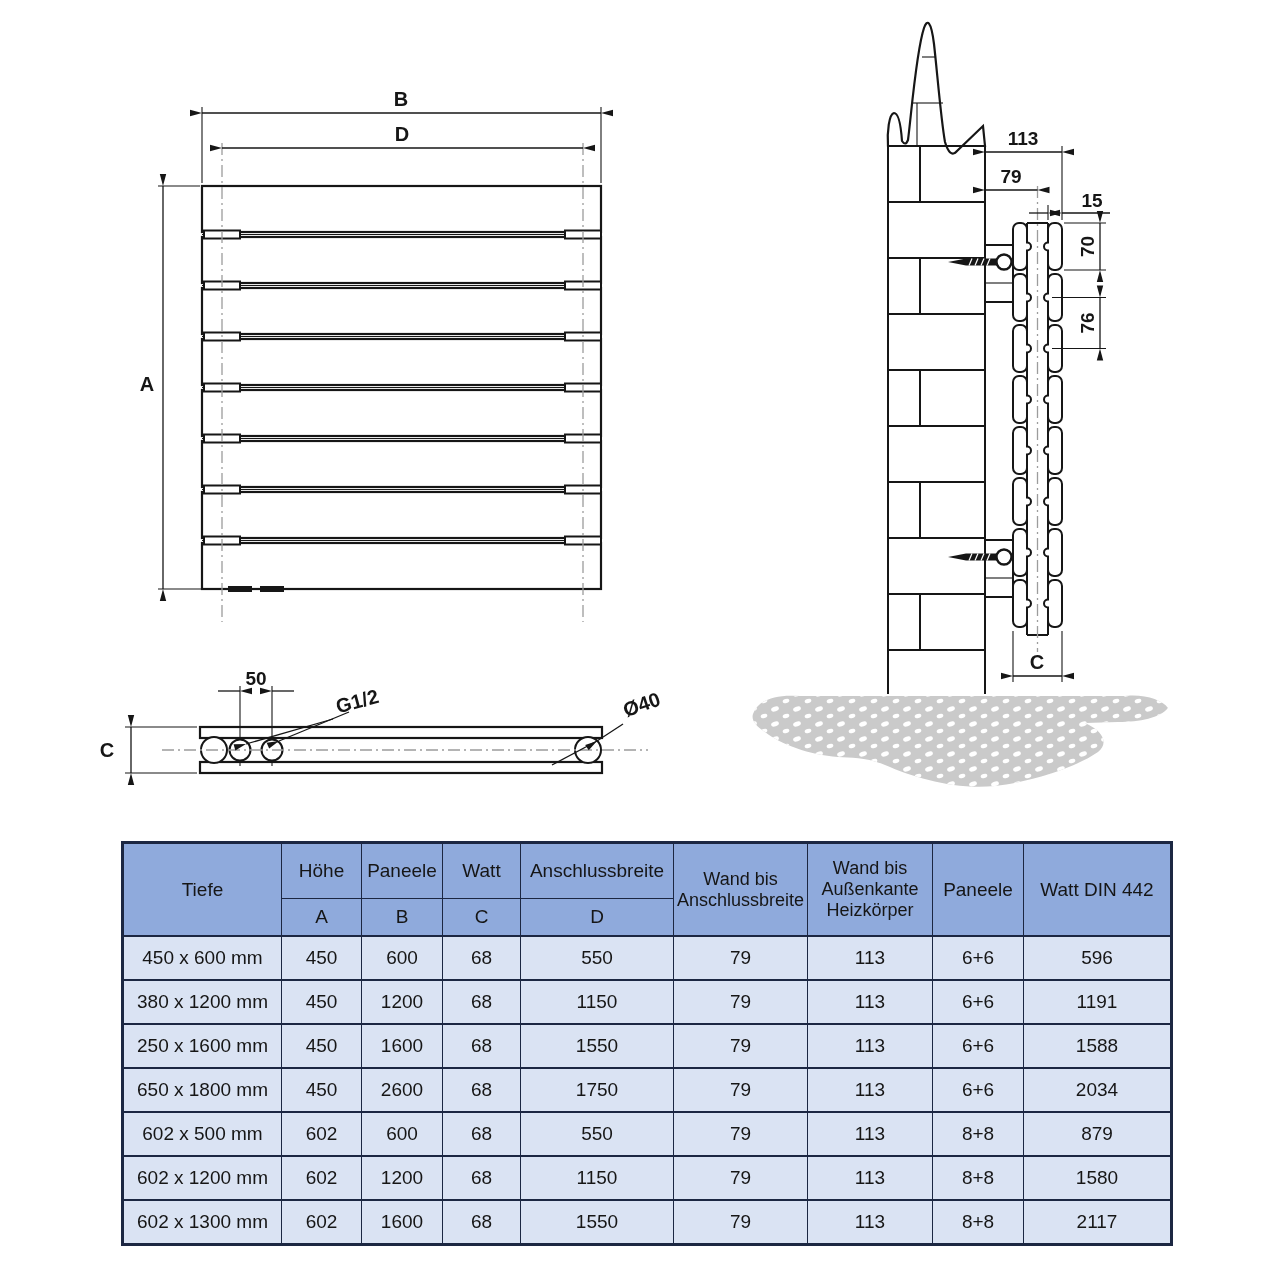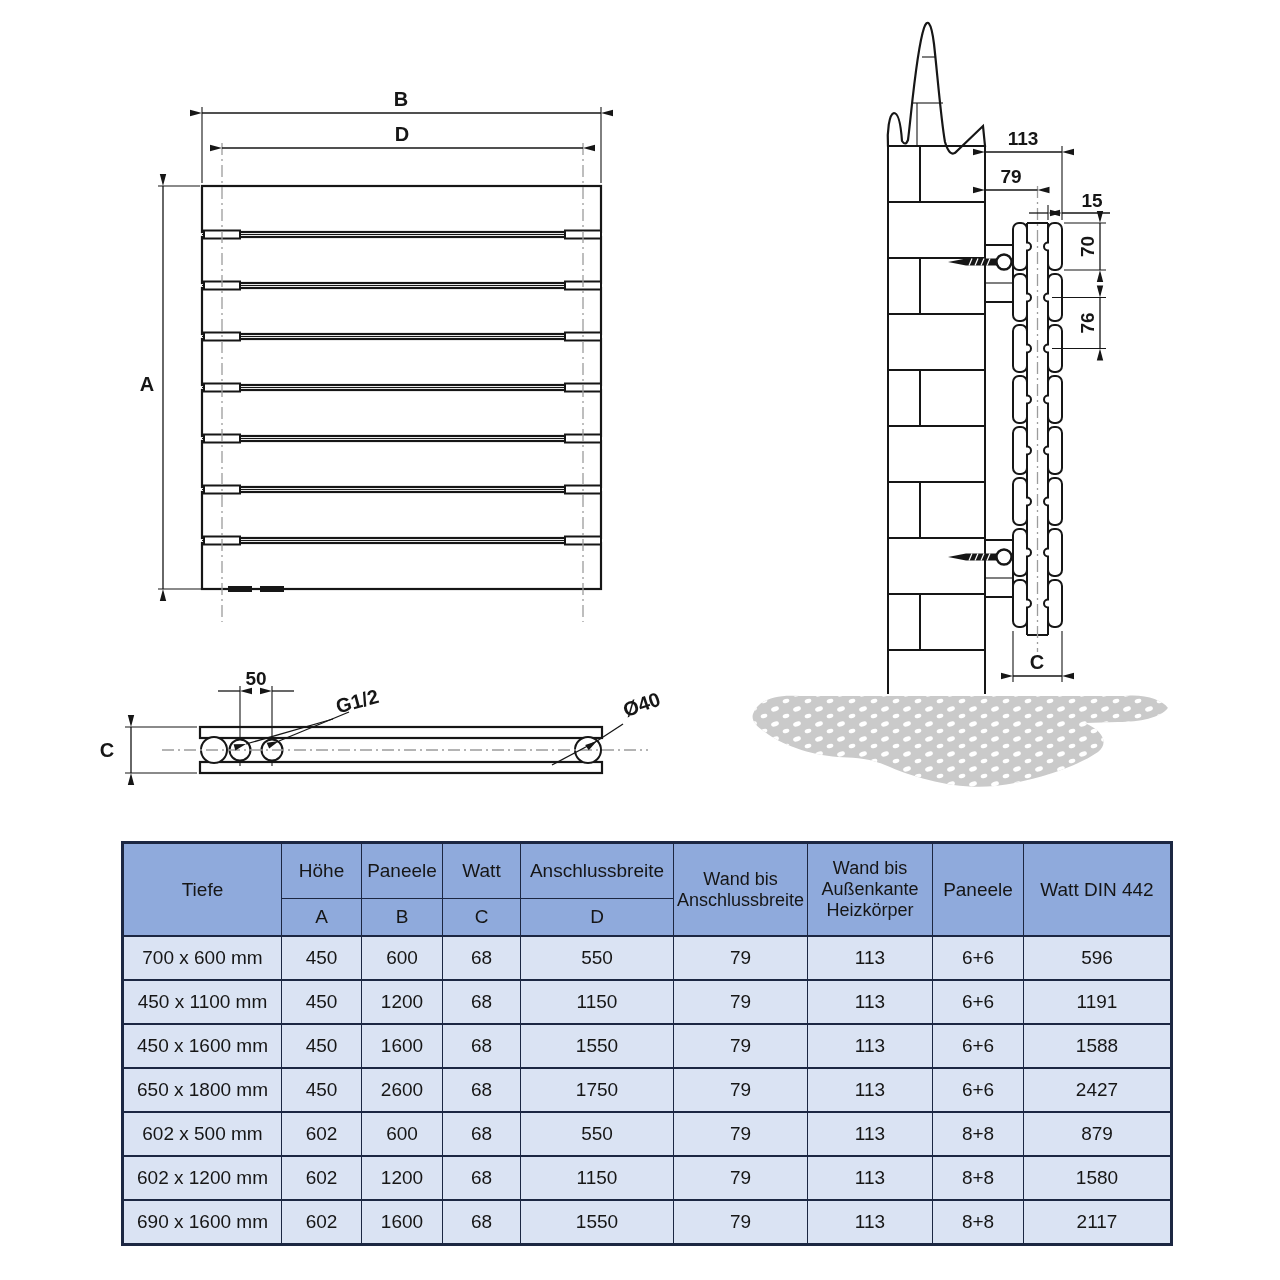--- a/index.html
+++ b/index.html
@@ -249,62 +249,62 @@
     </tr>
     <tr class="h2">
       <th>A</th>
       <th>B</th>
       <th>C</th>
       <th>D</th>
     </tr>
   </thead>
   <tbody>
     <tr>
-      <td>700 x 600 mm</td>
+      <td>450 x 600 mm</td>
       <td>450</td>
       <td>600</td>
       <td>68</td>
       <td>550</td>
       <td>79</td>
       <td>113</td>
       <td>6+6</td>
       <td>596</td>
     </tr>
     <tr>
-      <td>450 x 1100 mm</td>
+      <td>380 x 1200 mm</td>
       <td>450</td>
       <td>1200</td>
       <td>68</td>
       <td>1150</td>
       <td>79</td>
       <td>113</td>
       <td>6+6</td>
       <td>1191</td>
     </tr>
     <tr>
-      <td>450 x 1600 mm</td>
+      <td>250 x 1600 mm</td>
       <td>450</td>
       <td>1600</td>
       <td>68</td>
       <td>1550</td>
       <td>79</td>
       <td>113</td>
       <td>6+6</td>
       <td>1588</td>
     </tr>
     <tr>
       <td>650 x 1800 mm</td>
       <td>450</td>
       <td>2600</td>
       <td>68</td>
       <td>1750</td>
       <td>79</td>
       <td>113</td>
       <td>6+6</td>
-      <td>2427</td>
+      <td>2034</td>
     </tr>
     <tr>
       <td>602 x 500 mm</td>
       <td>602</td>
       <td>600</td>
       <td>68</td>
       <td>550</td>
       <td>79</td>
       <td>113</td>
       <td>8+8</td>
@@ -315,21 +315,21 @@
       <td>602</td>
       <td>1200</td>
       <td>68</td>
       <td>1150</td>
       <td>79</td>
       <td>113</td>
       <td>8+8</td>
       <td>1580</td>
     </tr>
     <tr>
-      <td>690 x 1600 mm</td>
+      <td>602 x 1300 mm</td>
       <td>602</td>
       <td>1600</td>
       <td>68</td>
       <td>1550</td>
       <td>79</td>
       <td>113</td>
       <td>8+8</td>
       <td>2117</td>
     </tr>
   </tbody>

